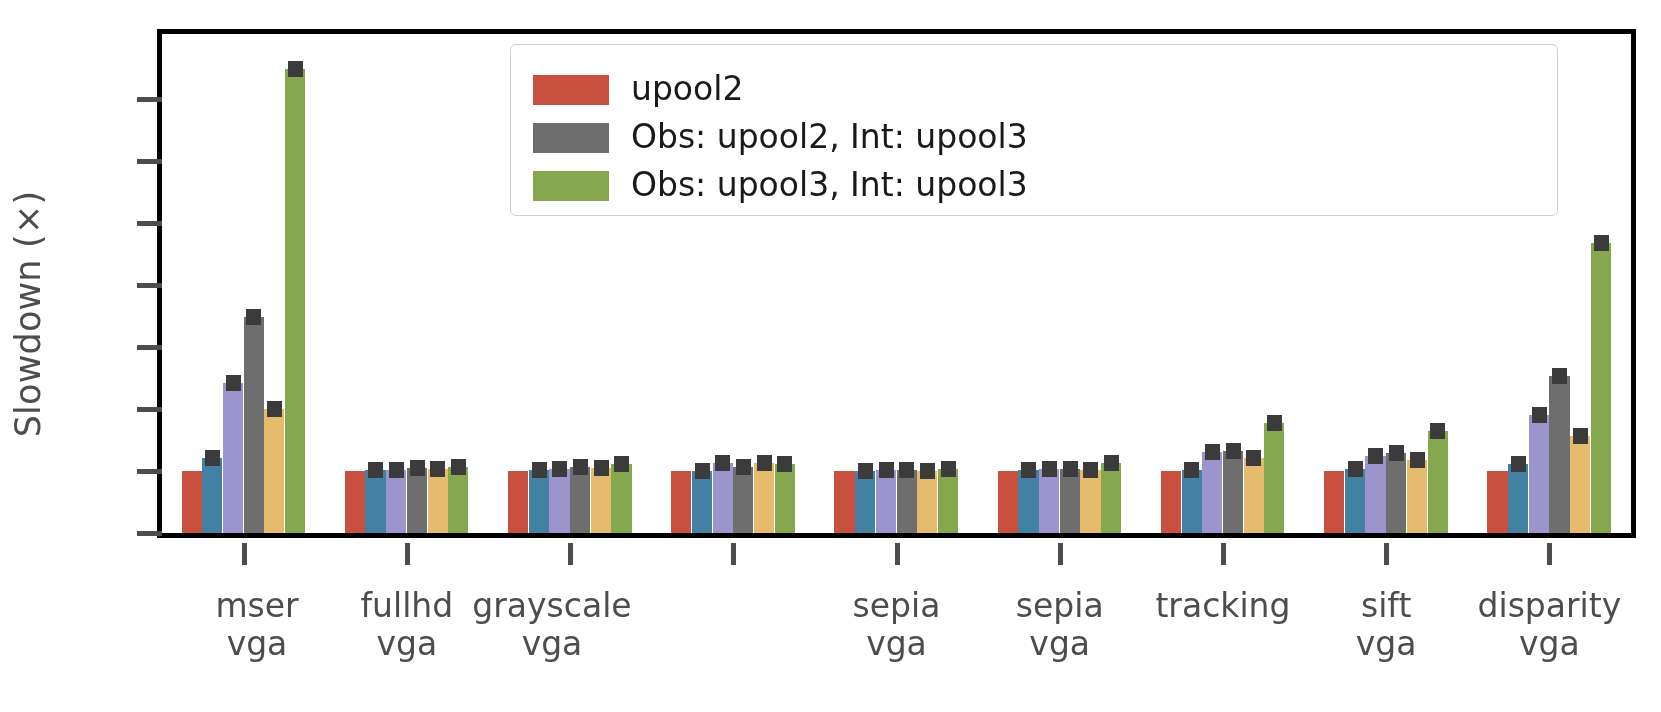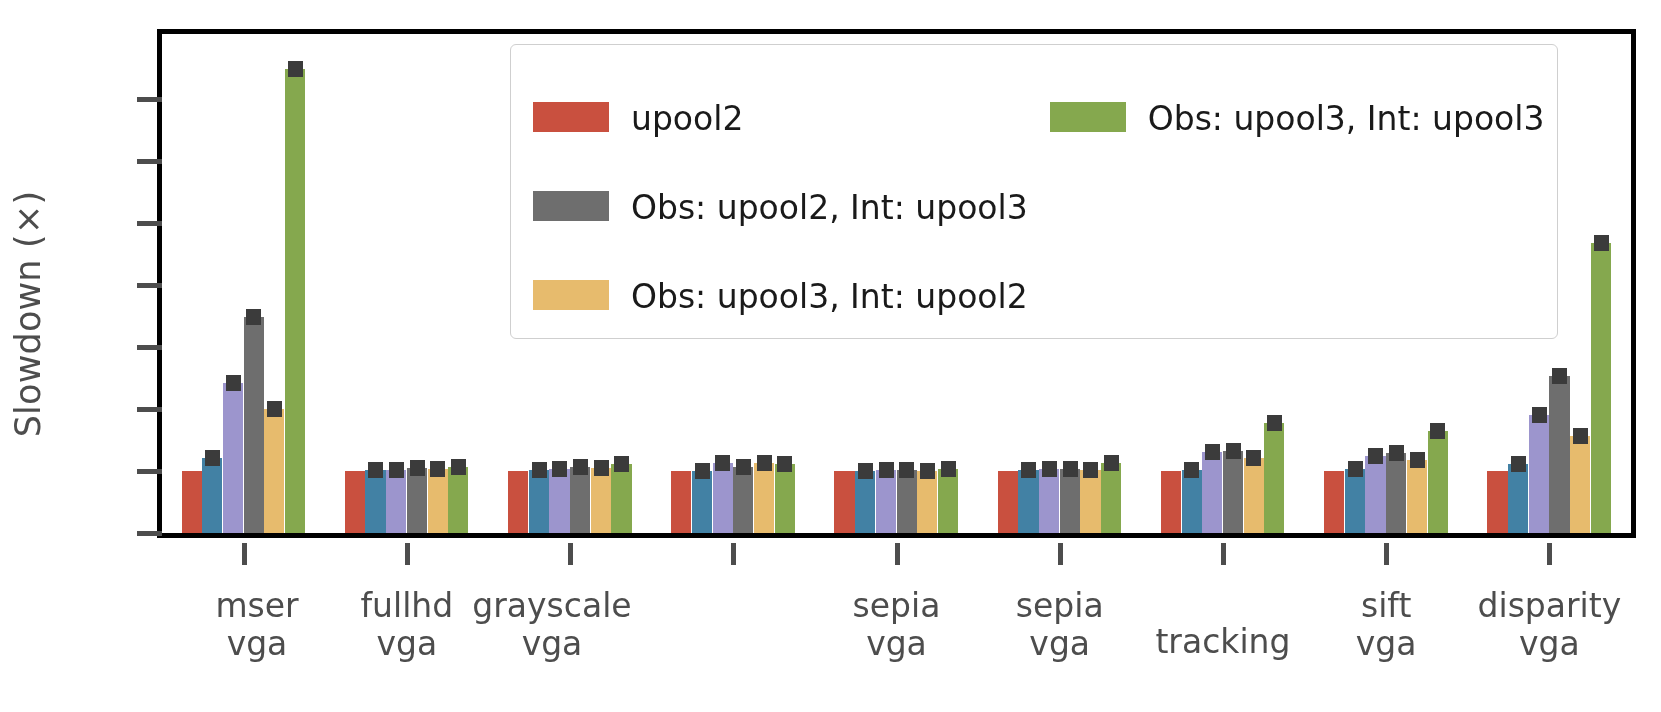--- a/index.html
+++ b/index.html
@@ -115,23 +115,22 @@
   #legend-grid {
     display: grid;
     grid-template-columns: 1fr 1fr;
     grid-auto-flow: column;
     grid-template-rows: repeat(3, auto);
     column-gap: 22px;
     row-gap: 4px;
   }
   .legend-entry {
     display: flex;
-    align-items: flex-start;
+    align-items: flex-end;
     height: 44px;
-    margin-top: 41px;
   }
   .legend-swatch {
     width: 76px;
     height: 30px;
     flex: 0 0 auto;
   }
   .legend-text {
     margin-left: 22px;
     font-size: 33px;
     color: #1a1a1a;
@@ -281,21 +280,21 @@
         <div class="xtick-label" style="left: 734.5px;">
           <span>sepia</span>
           <span>vga</span>
         </div>
         <div class="xtick" style="left: 897.722px;"></div>
         <div class="xtick-label" style="left: 897.722px;">
           <span>sepia</span>
           <span>vga</span>
         </div>
         <div class="xtick" style="left: 1060.94px;"></div>
-        <div class="xtick-label" style="left: 1060.94px; margin-top: 36px;">
+        <div class="xtick-label" style="left: 1060.94px;">
           <span>tracking</span>
         </div>
         <div class="xtick" style="left: 1224.17px;"></div>
         <div class="xtick-label" style="left: 1224.17px;">
           <span>sift</span>
           <span>vga</span>
         </div>
         <div class="xtick" style="left: 1387.39px;"></div>
         <div class="xtick-label" style="left: 1387.39px;">
           <span>disparity</span>
@@ -308,23 +307,19 @@
     <div id="legend-grid">
         <div class="legend-entry">
           <div class="legend-swatch" style="background: rgb(201, 80, 63);"></div>
           <div class="legend-text">upool2</div>
         </div>
         <div class="legend-entry">
           <div class="legend-swatch" style="background: rgb(110, 110, 110);"></div>
           <div class="legend-text">Obs: upool2, Int: upool3</div>
         </div>
         <div class="legend-entry">
-          <div class="legend-swatch" style="background: rgb(231, 187, 109);"></div>
-          <div class="legend-text">Obs: upool3, Int: upool2</div>
-        </div>
-        <div class="legend-entry">
           <div class="legend-swatch" style="background: rgb(133, 168, 78);"></div>
           <div class="legend-text">Obs: upool3, Int: upool3</div>
         </div>
       </div>
   </div>
 
 </div>
 
 </body></html>

